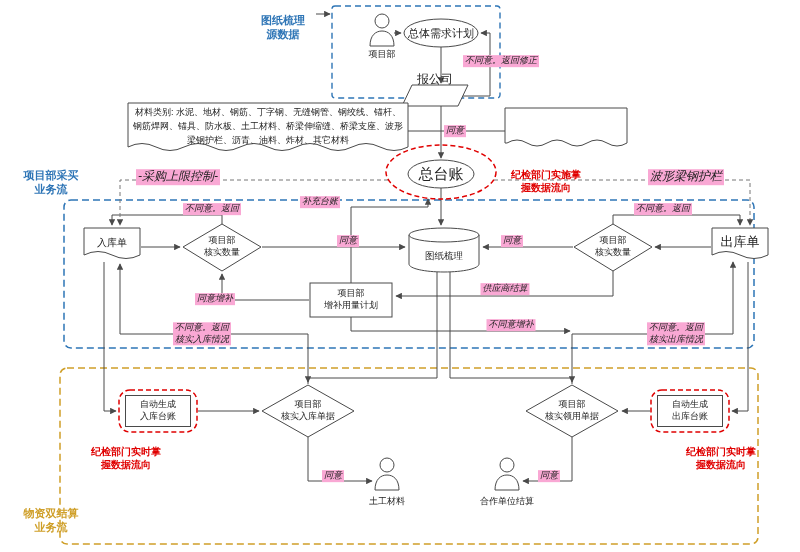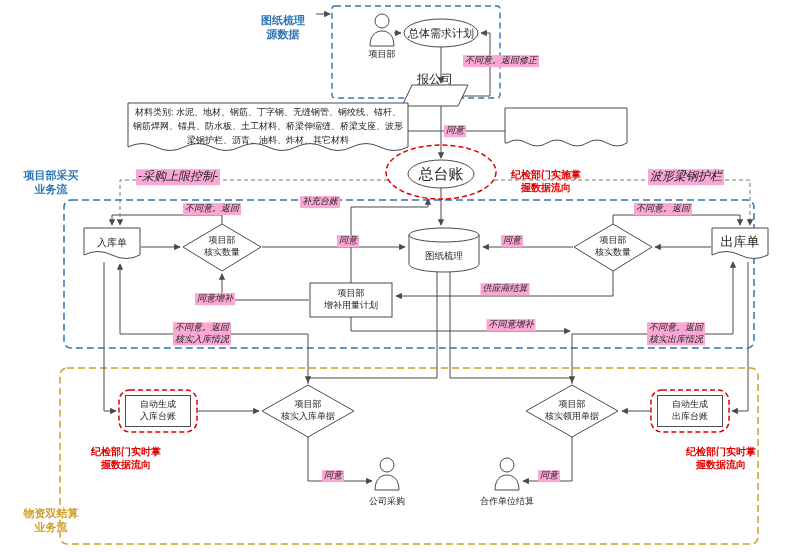--- a/index.html
+++ b/index.html
@@ -158,17 +158,17 @@
   <div class="lb" style="left:308px;top:411px">项目部
 核实入库单据</div>
   <div class="lb" style="left:572px;top:411px">项目部
 核实领用单据</div>
   <div class="lb" style="left:690px;top:411px">自动生成
 出库台账</div>
   <div class="lb red" style="left:721px;top:458px">纪检部门实时掌
 握数据流向</div>
   <div class="lb wbg" style="left:333px;top:476px">同意</div>
   <div class="lb wbg" style="left:549px;top:476px">同意</div>
-  <div class="lb" style="left:387px;top:502px">公司采购</div>
+  <div class="lb" style="left:387px;top:502px">土工材料</div>
   <div class="lb" style="left:507px;top:502px">合作单位结算</div>
   <div class="lb orange" style="left:51px;top:520px">物资双结算
 业务流</div>
 </div>
 
 </body></html>

